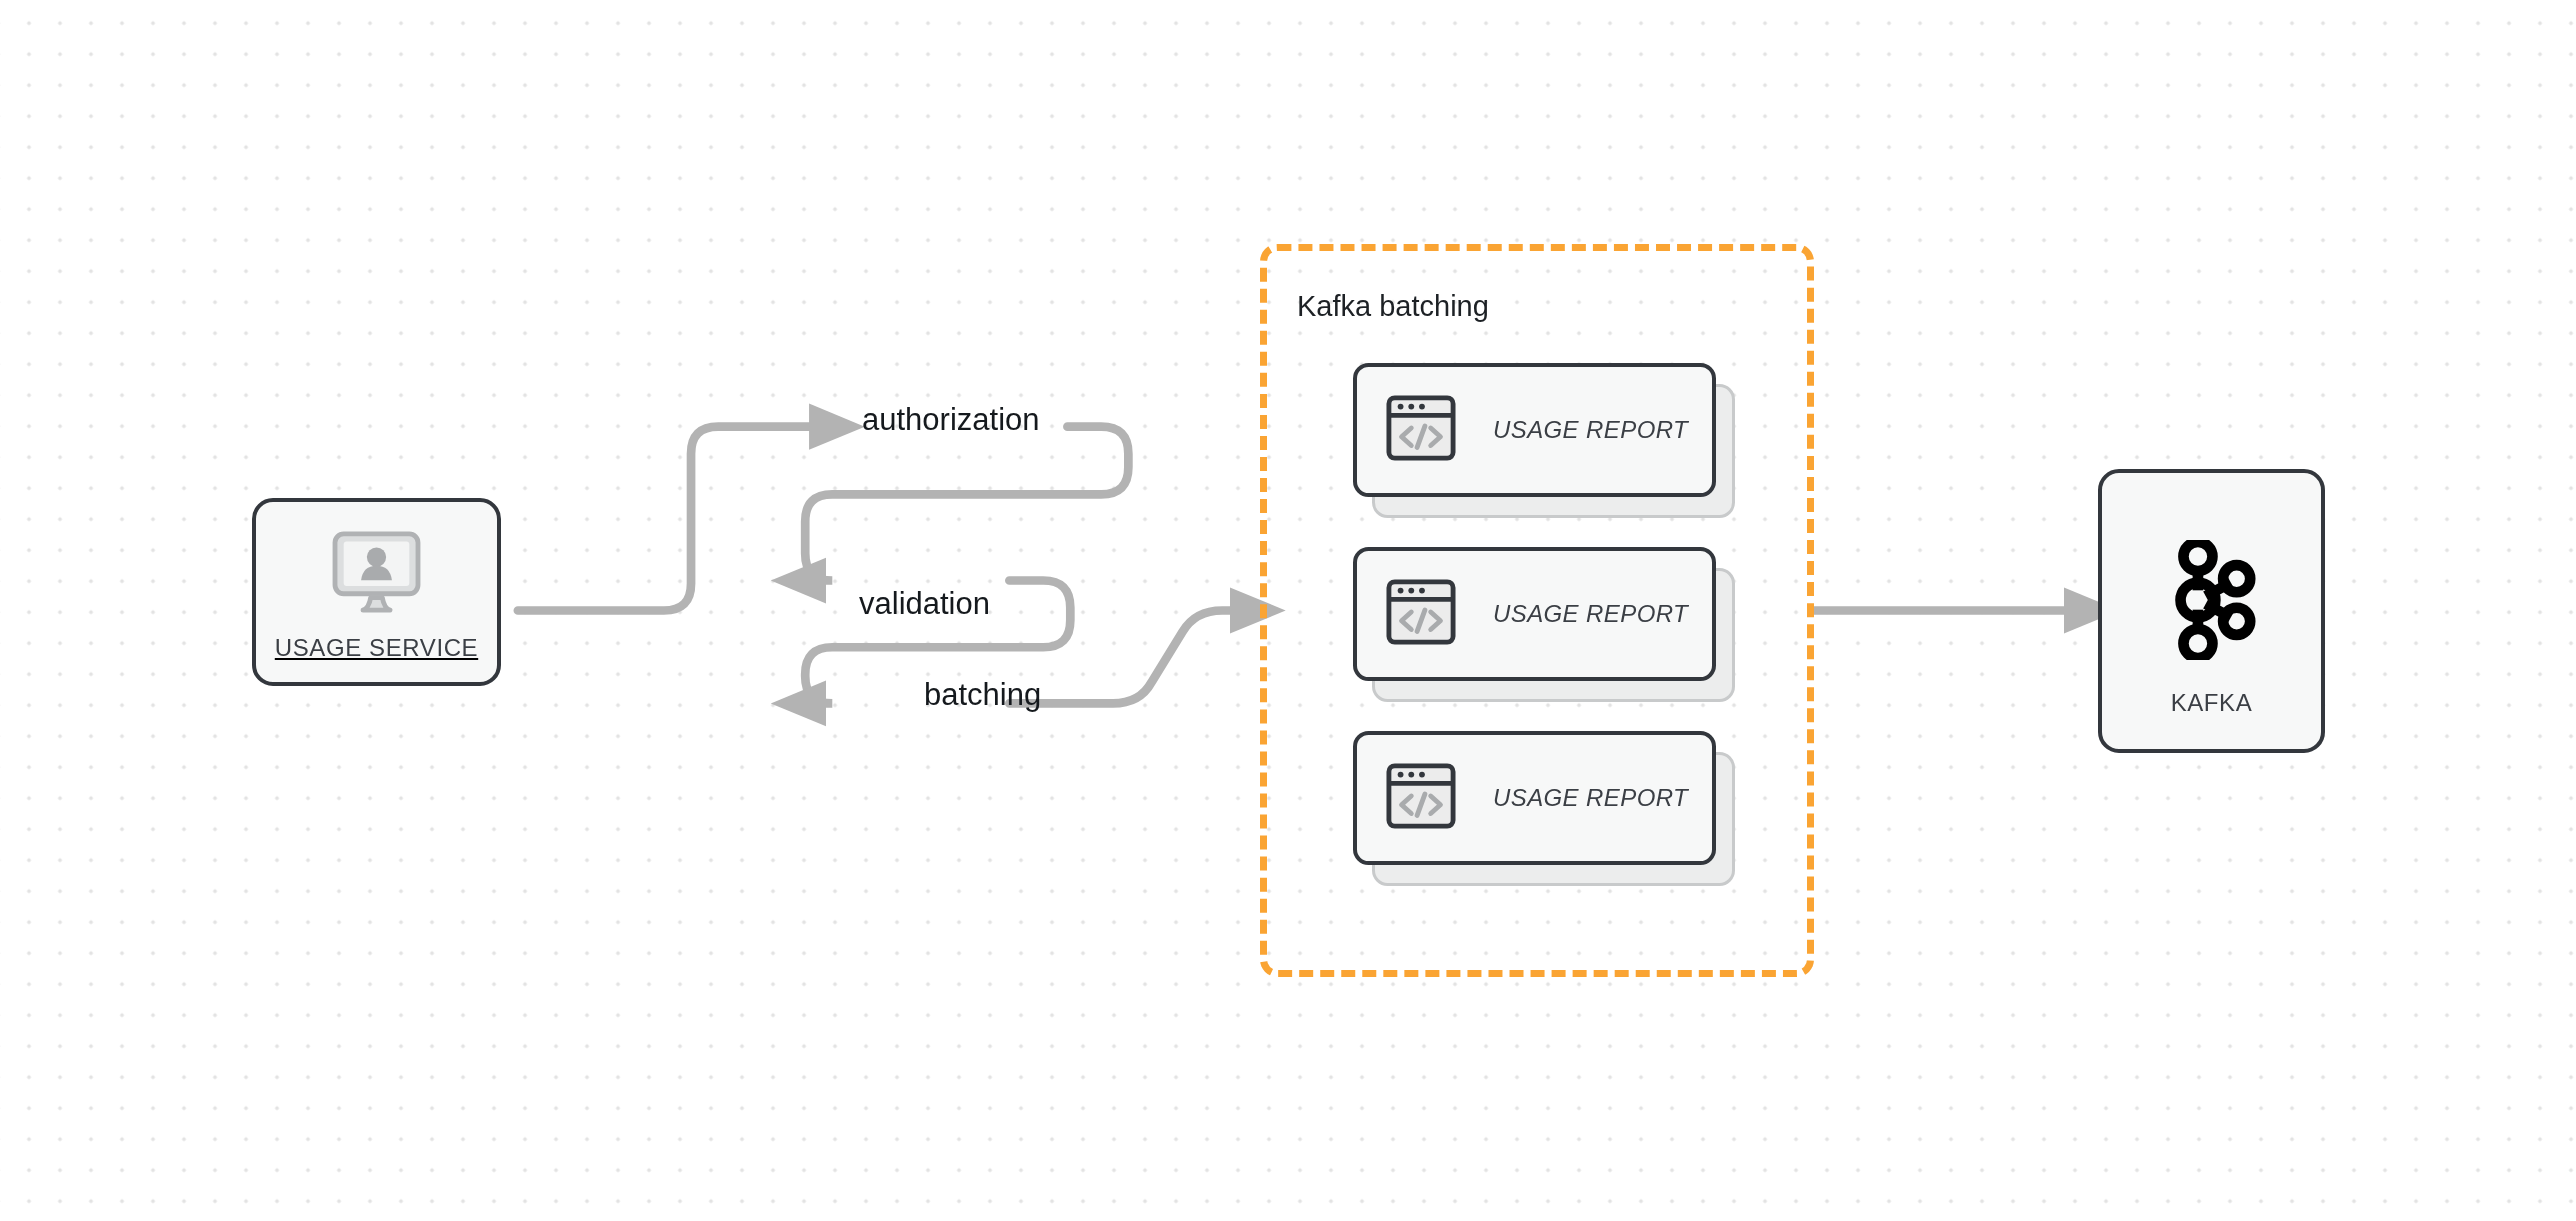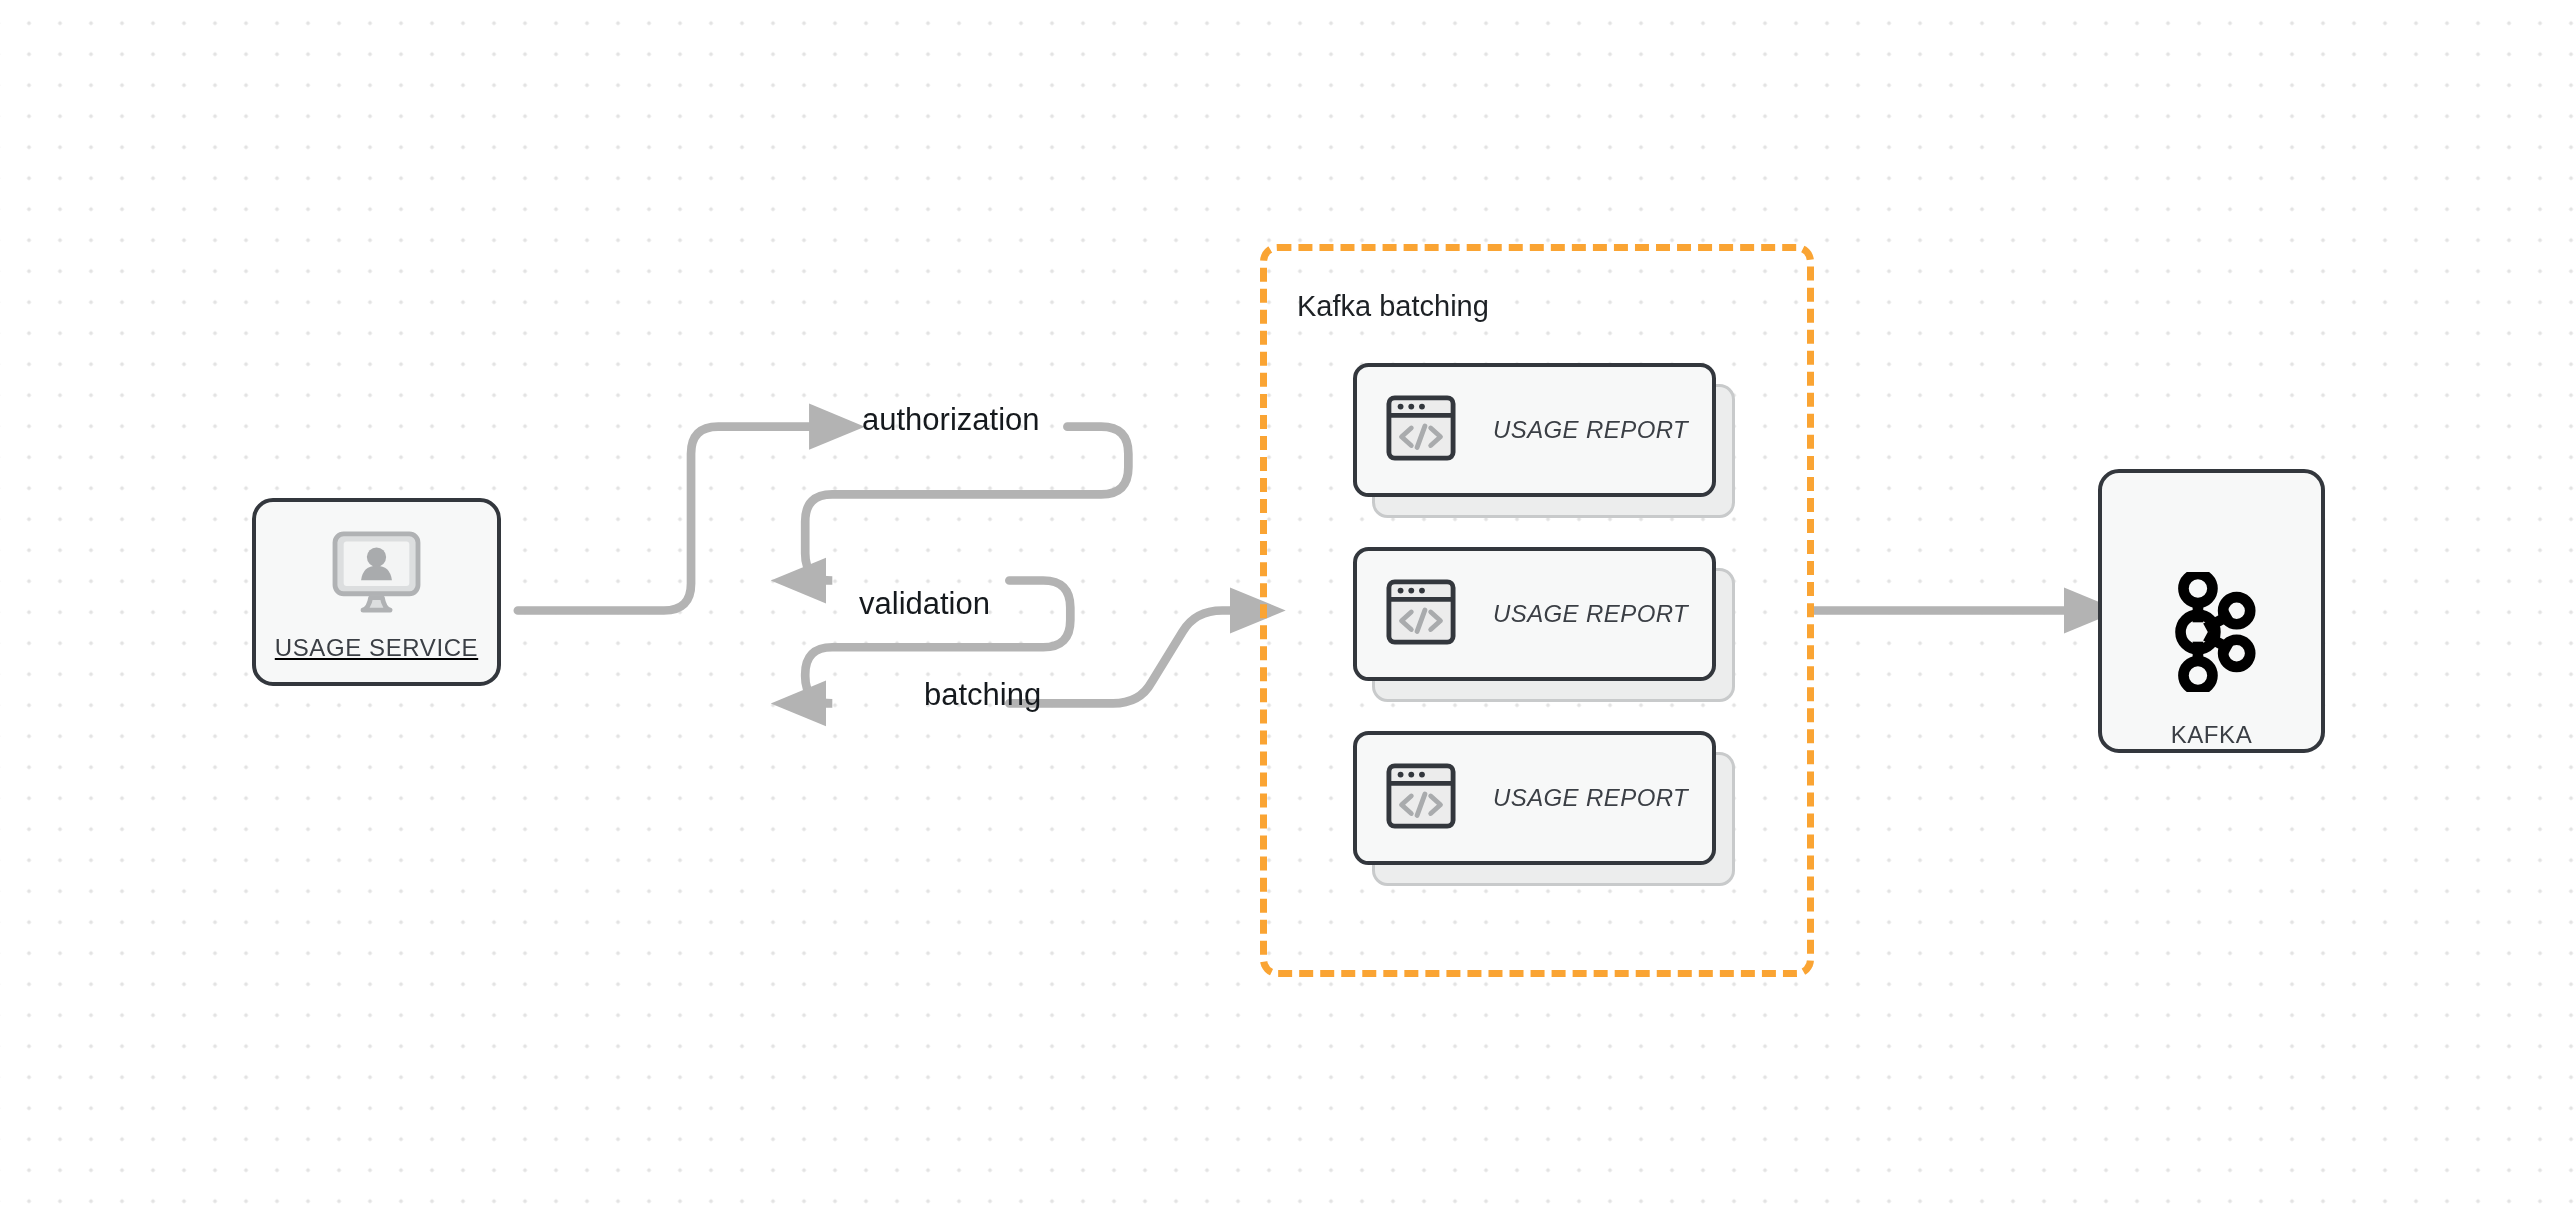--- a/index.html
+++ b/index.html
@@ -54,21 +54,21 @@
   #usage-service .monitor-icon { margin-top: 29px; }
   #usage-service .node-label {
     font-size: 24px;
     margin-top: 15.5px;
   }
 
   
   #kafka-node {
     left: 2098px; top: 469px;
     width: 227px; height: 284px;
-    justify-content: flex-end;
+    justify-content: center;
   }
   #kafka-node .kafka-icon { margin-top: 35px; }
   #kafka-node .node-label {
     font-size: 24px;
     margin-top: 25px;
   }
 
   
   #kafka-message-group {
     position: absolute;

